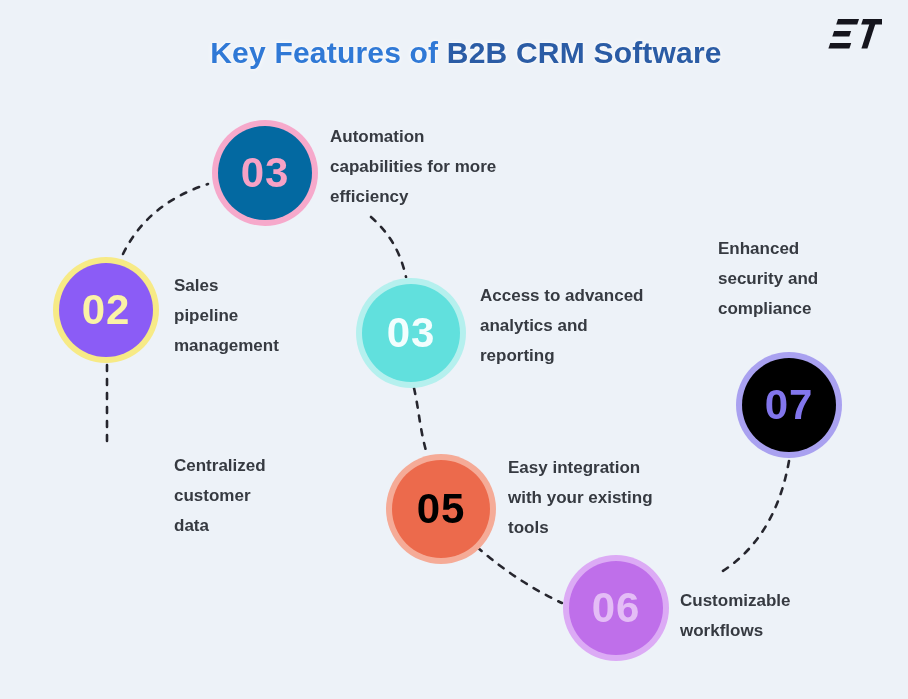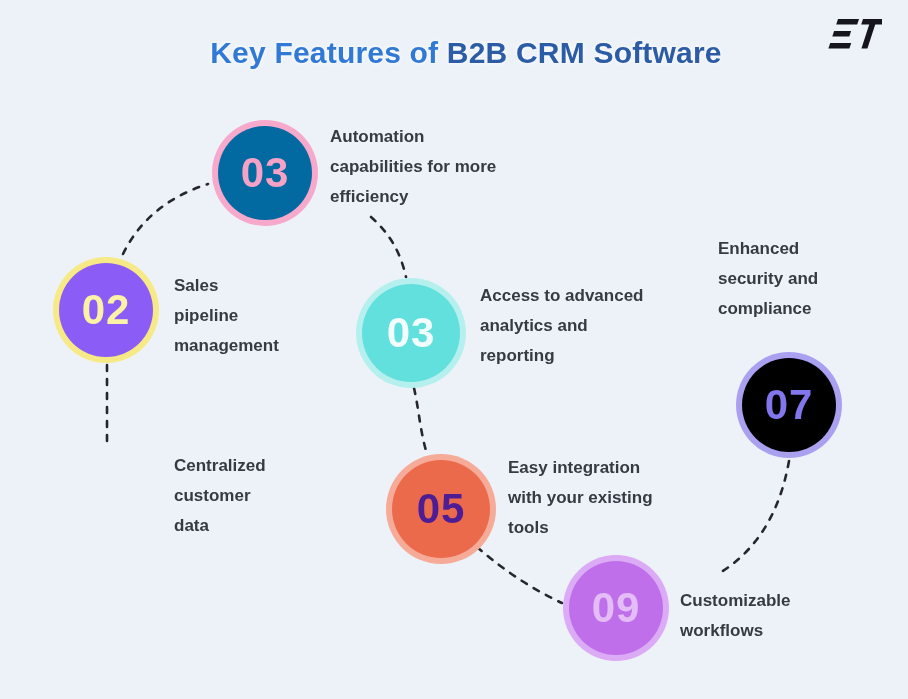--- a/index.html
+++ b/index.html
@@ -71,24 +71,24 @@
   <div class="node" style="left: 59px; top: 263px; width: 94px; height: 94px; background: #8b5cf6; box-shadow: rgb(247, 234, 134) 0px 0px 0px 6px;">
     <span class="num" style="color: rgb(250, 243, 166);">02</span>
   </div>
   <div class="node" style="left: 218px; top: 126px; width: 94px; height: 94px; background: #0369a1; box-shadow: rgb(246, 169, 203) 0px 0px 0px 6px; align-items: center;">
     <span class="num" style="color: rgb(246, 162, 198);">03</span>
   </div>
   <div class="node" style="left: 362px; top: 284px; width: 98px; height: 98px; background: rgb(97, 224, 221); box-shadow: rgb(181, 240, 238) 0px 0px 0px 6px;">
     <span class="num" style="color: rgb(242, 254, 254);">03</span>
   </div>
   <div class="node" style="left: 392px; top: 460px; width: 98px; height: 98px; background: rgb(236, 106, 76); box-shadow: rgb(245, 171, 151) 0px 0px 0px 6px;">
-    <span class="num" style="color: #4c1d95;">05</span>
+    <span class="num" style="color: #000000;">05</span>
   </div>
   <div class="node" style="left: 569px; top: 561px; width: 94px; height: 94px; background: rgb(191, 111, 234); box-shadow: rgb(220, 171, 245) 0px 0px 0px 6px;">
-    <span class="num" style="color: rgb(228, 189, 246);">09</span>
+    <span class="num" style="color: rgb(228, 189, 246);">06</span>
   </div>
   <div class="node" style="left: 742px; top: 358px; width: 94px; height: 94px; background: #000000; box-shadow: rgb(169, 161, 240) 0px 0px 0px 6px;">
     <span class="num" style="color: rgb(130, 118, 236);">07</span>
   </div>
 
   <div class="label" style="left:174px; top:451px;">Centralized
 customer
 data</div>
   <div class="label" style="left:174px; top:263px;margin-top:8px;">Sales
 pipeline

